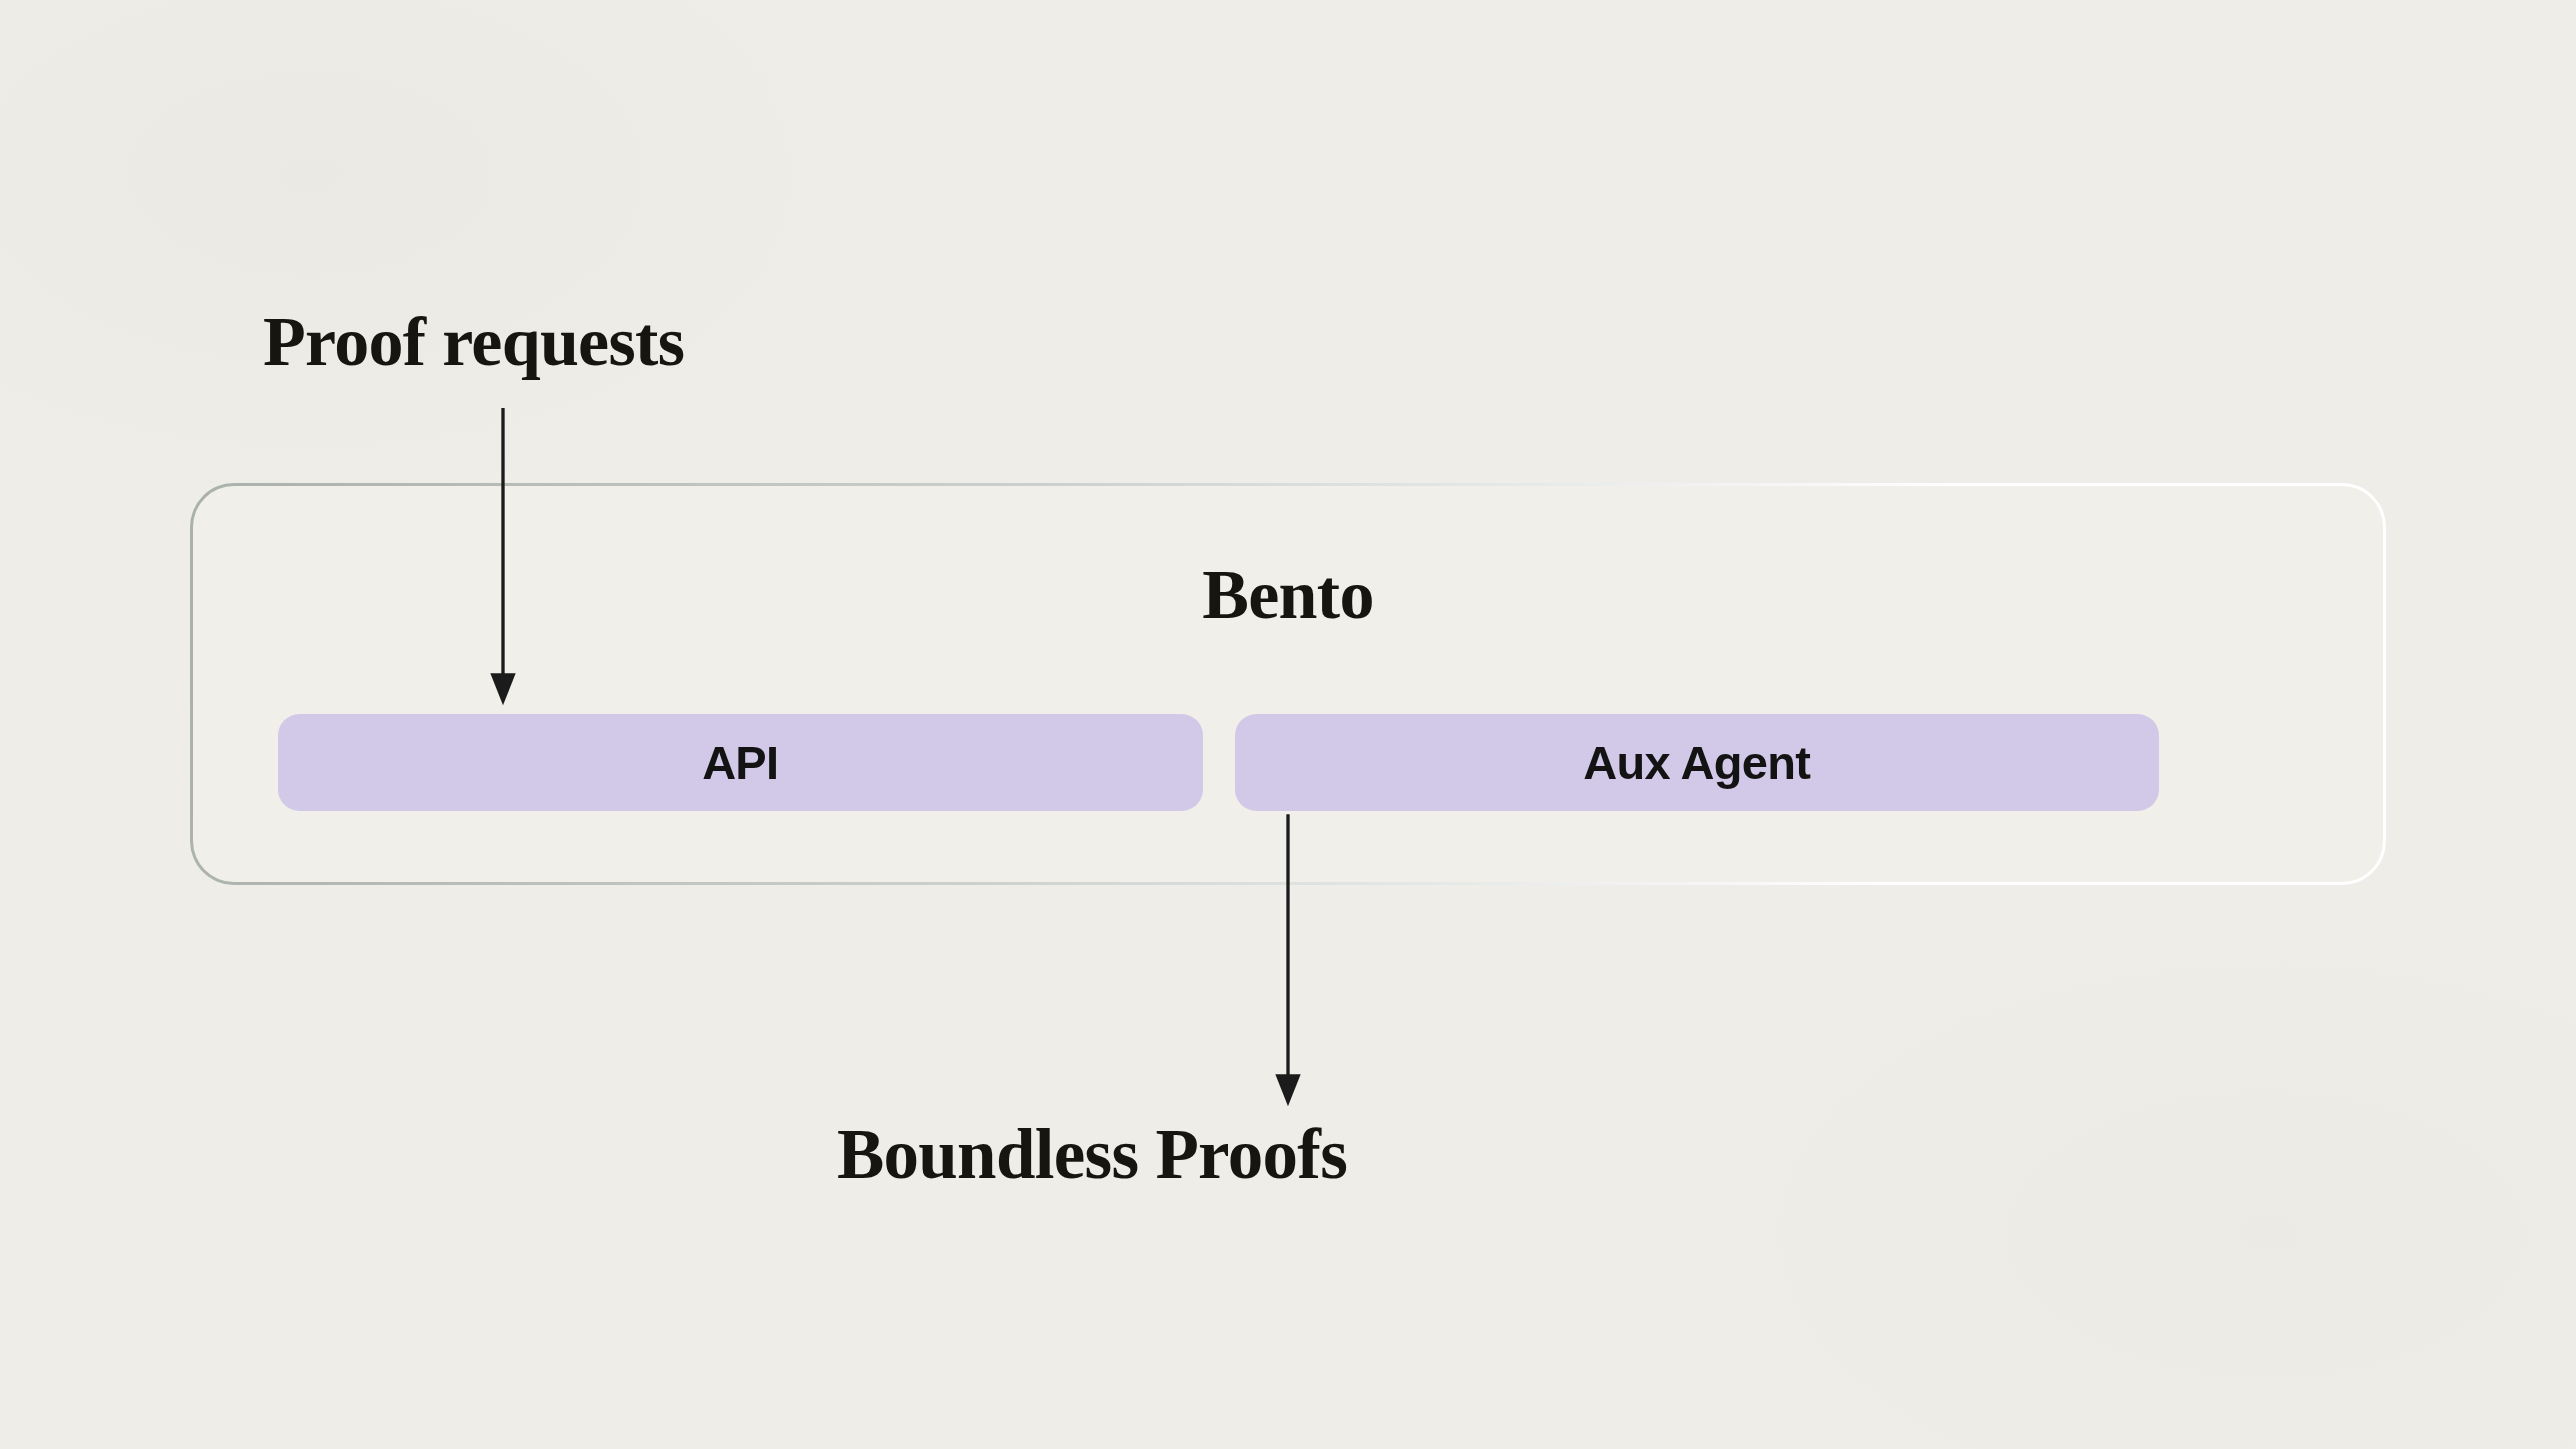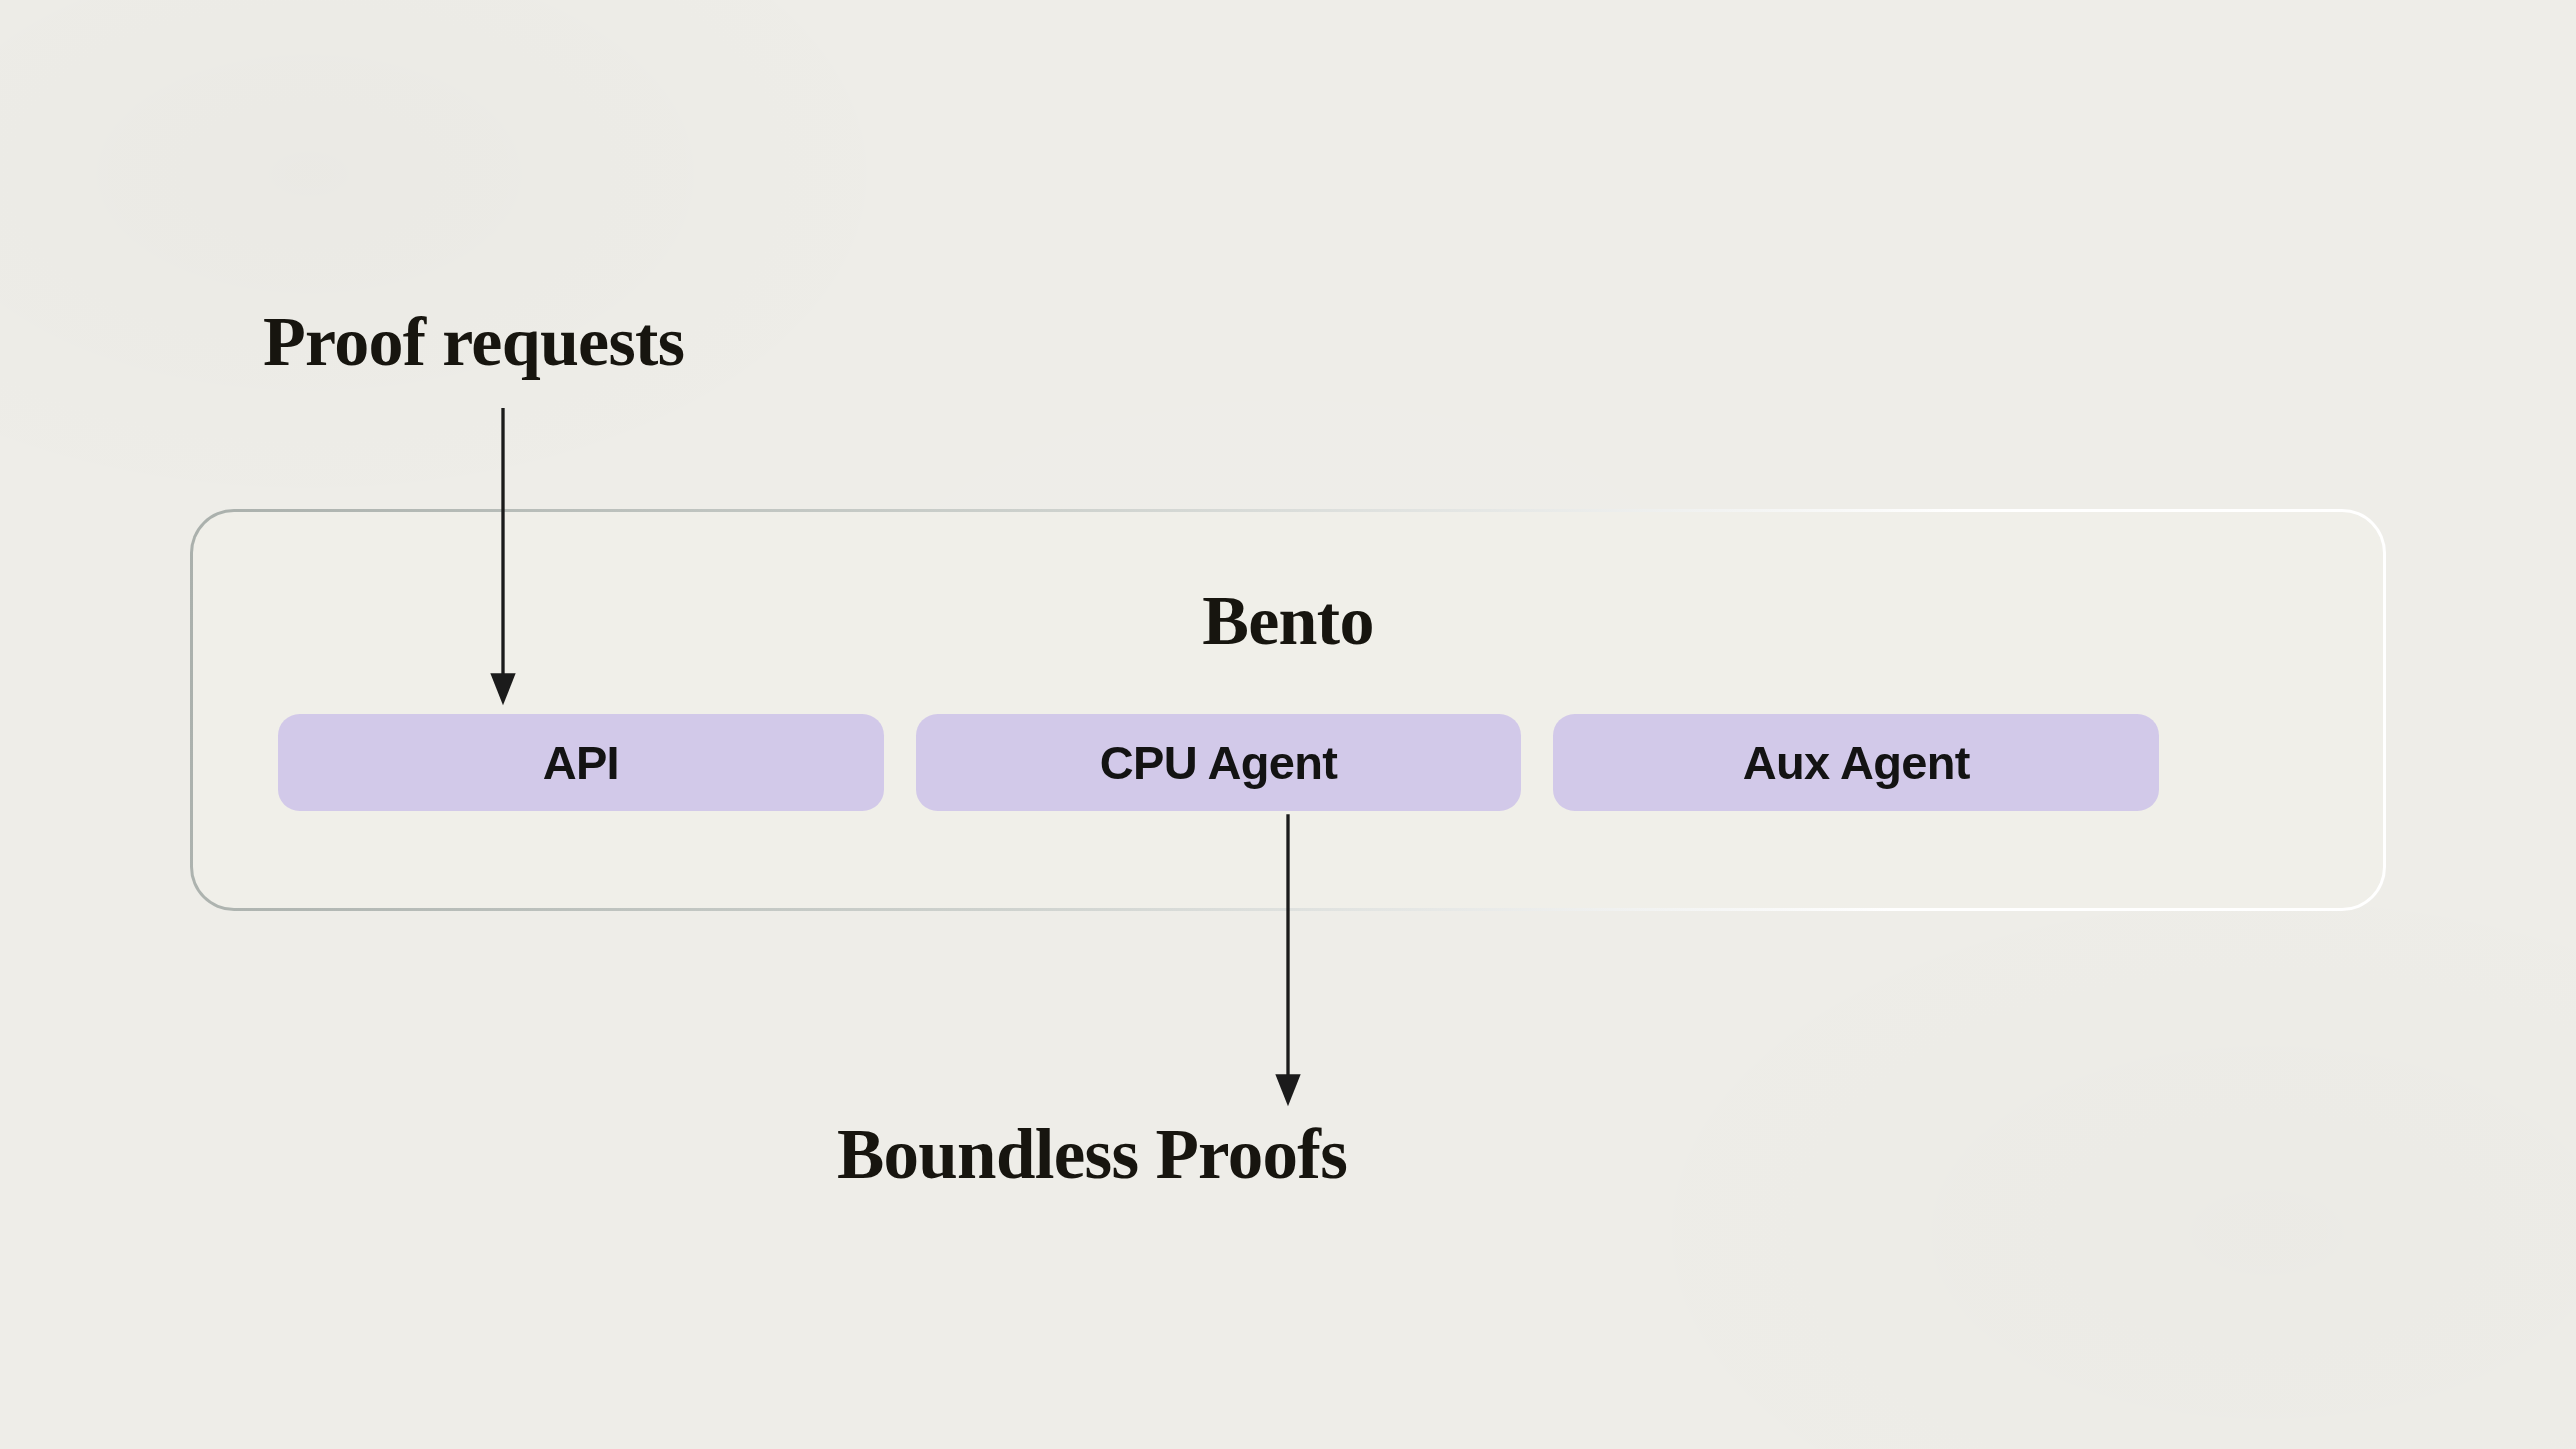--- a/index.html
+++ b/index.html
@@ -41,21 +41,21 @@
     letter-spacing: -0.7px;
   }
   .proof-requests { left: 263px; top: 307px; font-size: 70px; }
   .boundless-proofs {
     left: 0; top: 1119px; width: 2184px;
     text-align: center; font-size: 71px;
   }
 
   .panel {
     position: absolute;
-    left: 190px; top: 509px;
+    left: 190px; top: 483px;
     width: 2196px; height: 402px;
     border-radius: 44px;
     background: linear-gradient(100deg,
       var(--panel-border-start) 0%,
       var(--panel-border-mid) 38%,
       var(--panel-border-end) 78%);
     z-index: 1;
   }
   .panel-inner {
     position: absolute; inset: 3.4px;
@@ -117,21 +117,20 @@
 </svg>
 
 <div class="panel">
   <div class="panel-inner">
     <div class="panel-title">Bento</div>
   </div>
 </div>
 
 <div class="box-row">
   <div class="bento-box">API</div>
-  <div class="bento-box">CPU Agent</div>
   <div class="bento-box">Aux Agent</div>
 </div>
 
 <svg class="arrow arrow-2" width="40" height="297" viewBox="0 0 60 442">
   <line x1="30" y1="0" x2="30" y2="396" stroke="currentColor" stroke-width="5"></line>
   <polygon points="11,390 49,390 30,438" fill="currentColor"></polygon>
 </svg>
 
 <div class="serif-label boundless-proofs">Boundless Proofs</div>
 

